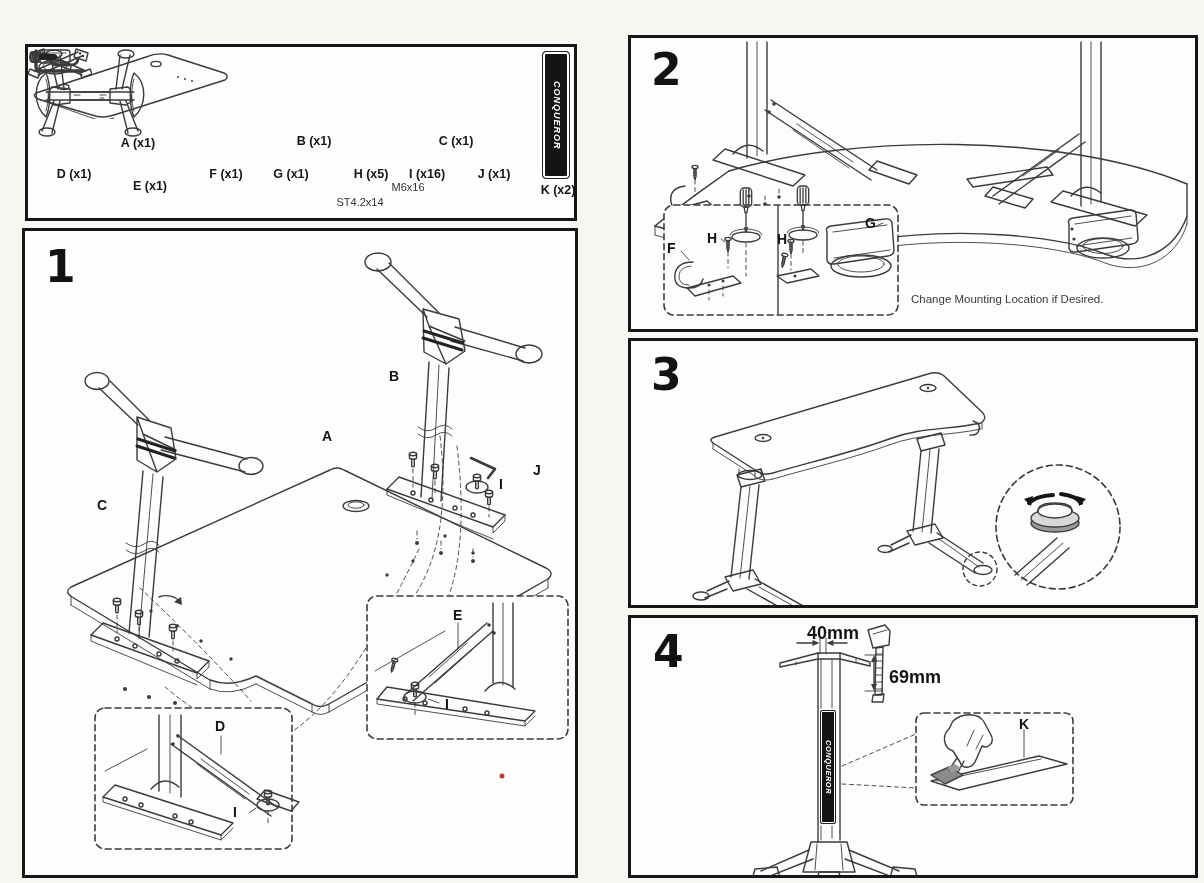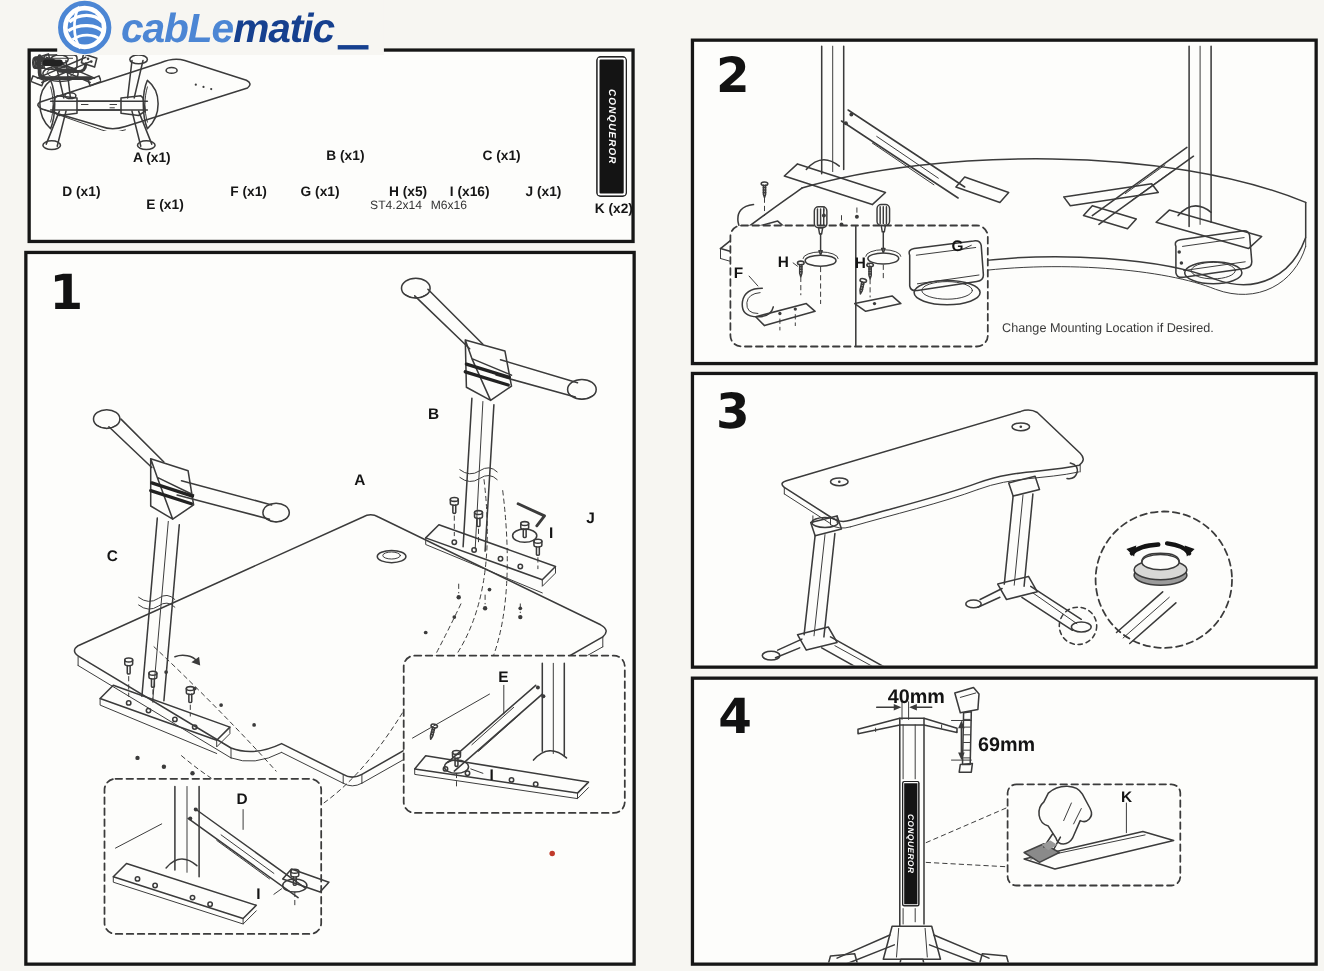--- a/index.html
+++ b/index.html
@@ -44,35 +44,20 @@
       <g id="sdriver">
           <rect x="-6" y="0" width="12" height="20" rx="4"></rect>
           <path class="thin" d="M-3,2 v16 M0,2 v16 M3,2 v16"></path>
           <path d="M-2,20 h4 l-1,6 h-2 Z"></path>
           <path d="M0,26 v16"></path>
           <path class="fil" d="M-1.6,42 L1.6,42 L0,46 Z"></path>
         </g>
     </defs>
   </svg>
 
-  <div class="logo">
-    <span style="margin-right:8px;display:inline-flex;">
-      <svg width="50" height="50" viewBox="0 0 50 50">
-        <circle cx="25" cy="25" r="22" fill="#fff" stroke="#4c86d4" stroke-width="4.5"></circle>
-        <circle cx="25" cy="25" r="15.5" fill="#4c86d4"></circle>
-        <path d="M11,20 C20,12 34,12 41,20" stroke="#fff" stroke-width="3" fill="none"></path>
-        <path d="M10,28 C20,21 36,22 42,29" stroke="#fff" stroke-width="3" fill="none"></path>
-        <path d="M14,36 C22,30 34,31 39,36" stroke="#fff" stroke-width="2.5" fill="none"></path>
-        <path d="M20,6 C14,16 14,34 21,44" stroke="#fff" stroke-width="2.5" fill="none"></path>
-      </svg>
-    </span>
-    <span class="logo-text" style="color:#4c86d4;">cabLe</span>
-    <span class="logo-text" style="color:#16408f;">matic</span>
-    <span class="logo-underline"></span>
-  </div>
 
   <div class="box" style="left:25px;top:44px;width:552px;height:177px;">
 
     <svg class="art" style="left:8px;top:16px;width:205px;height:72px;inset:auto;position:absolute;" viewBox="0 0 205 72" preserveAspectRatio="none">
       <path d="M8,46 L118,10 Q130,5 140,8 L196,26 Q202,29 197,33 L86,68 Q74,72 64,68 L10,52 Q4,49 8,46 Z"></path>
       <path class="thin" d="M10,52 L64,71 Q74,75 86,71"></path>
       <ellipse cx="36" cy="40" rx="5" ry="2.6"></ellipse>
         <ellipse cx="128" cy="17" rx="5" ry="2.6"></ellipse>
       <circle class="fil" cx="150" cy="30" r="1"></circle>
         <circle class="fil" cx="157" cy="32" r="1"></circle>
@@ -151,21 +136,21 @@
     </svg>
 
     <span class="part-label" style="left:110px;top:90px;">A (x1)</span>
     <span class="part-label" style="left:286px;top:88px;">B (x1)</span>
     <span class="part-label" style="left:428px;top:88px;">C (x1)</span>
     <span class="part-label" style="left:46px;top:121px;">D (x1)</span>
     <span class="part-label" style="left:122px;top:133px;text-align:right;">E (x1)</span>
     <span class="part-label" style="left:198px;top:121px;">F (x1)</span>
     <span class="part-label" style="left:263px;top:121px;">G (x1)</span>
     <span class="part-label" style="left:333px;top:121px;padding-left:20px;">H (x5)</span>
-    <span class="part-sub" style="left:332px;top:135px;">ST4.2x14</span>
+    <span class="part-sub" style="left:332px;top:150px;">ST4.2x14</span>
     <span class="part-label" style="left:399px;top:121px;">I (x16)</span>
     <span class="part-sub" style="left:380px;top:135px;">M6x16</span>
     <span class="part-label" style="left:466px;top:121px;">J (x1)</span>
     <span class="part-label" style="left:530px;top:137px;">K (x2)</span>
   </div>
 
   <div class="box" style="left:22px;top:228px;width:556px;height:650px;">
     <svg class="art" viewBox="0 0 550 644" preserveAspectRatio="none">
 
       <g>

